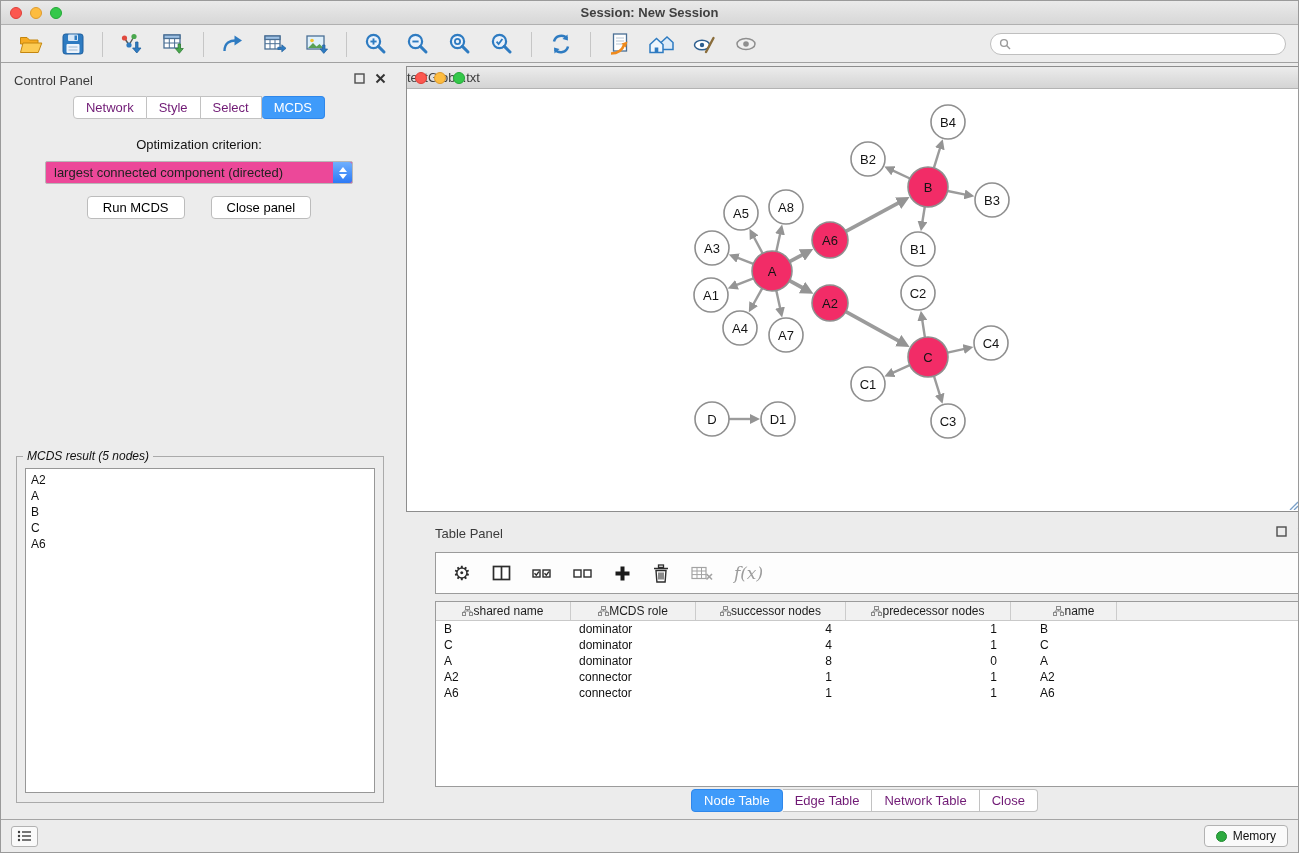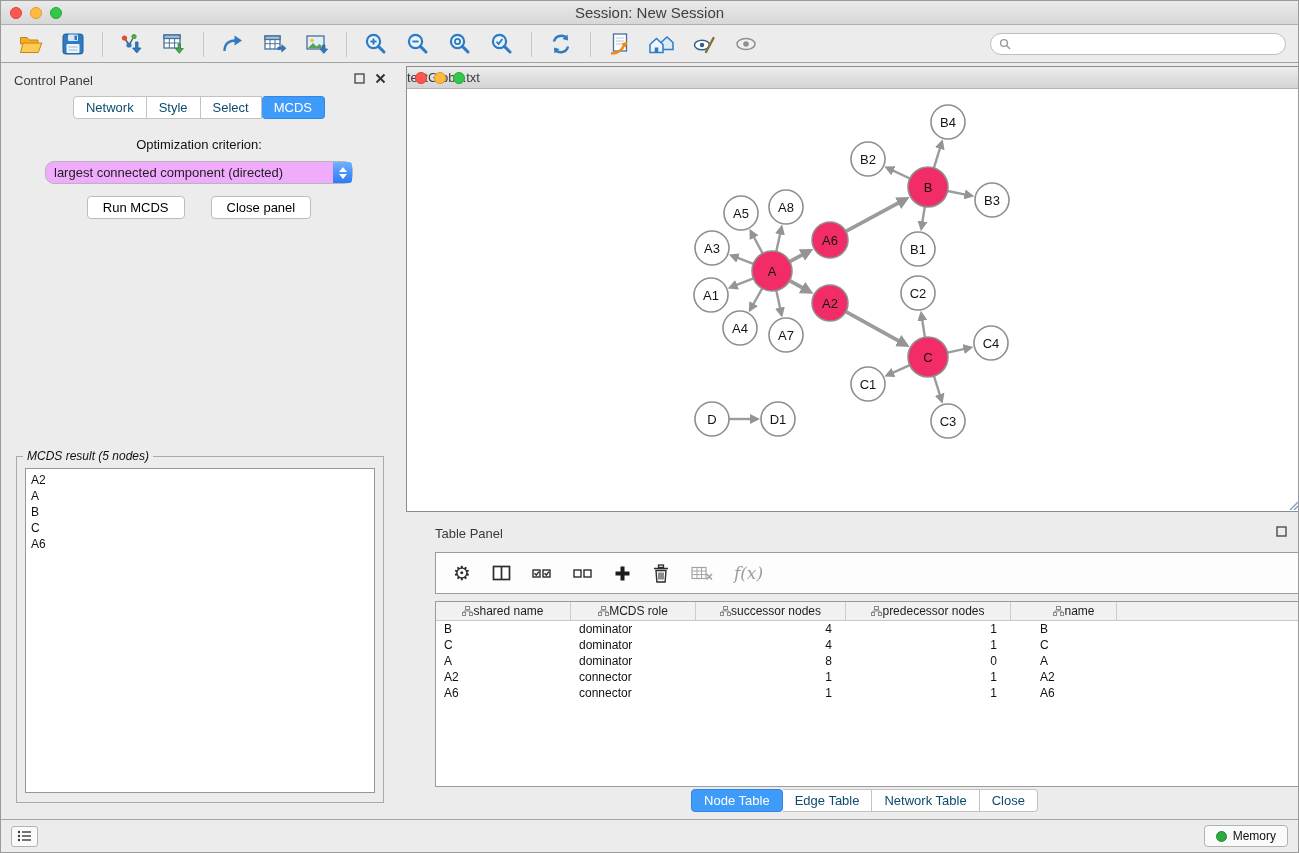--- a/index.html
+++ b/index.html
@@ -10,50 +10,50 @@
     border:1px solid #9a9a9a;
   }
   
   .titlebar { position:absolute; left:0; top:0; right:0; height:24px;
     background:linear-gradient(#eaeaea,#d7d7d7); border-bottom:1px solid #b0b0b0; }
   .traffic { position:absolute; left:9px; top:6px; display:flex; gap:8px; }
   .light { width:12px; height:12px; border-radius:50%; display:inline-block; }
   .light.red { background:#fc5850; border:1px solid #df3f38; }
   .light.yellow { background:#fdbc40; border:1px solid #de9b2d; }
   .light.green { background:#34c84a; border:1px solid #23a836; }
-  .win-title { text-align:center; line-height:23px; font-size:15px; color:#404040; }
+  .win-title { text-align:center; line-height:23px; font-size:13px; color:#404040;font-weight:bold; }
   
   .toolbar { position:absolute; left:0; top:25px; right:0; height:37px;
     display:flex; align-items:center; padding:0 12px; gap:6px;
     background:#ececec; border-bottom:1px solid #a1a1a1; }
   .tbtn { width:36px; height:30px; display:flex; align-items:center; justify-content:center;
     background:transparent; border:none; cursor:pointer; }
   .tsep { width:1px; height:25px; background:#c6c6c6; margin:0 5px; }
   .search-box { margin-left:auto; width:296px; height:22px; background:#fff;
     border:1px solid #bfbfbf; border-radius:12px; display:flex; align-items:center;
     padding:0 8px; gap:5px; }
   .search-box input { flex:1; border:none; outline:none; background:transparent; font-size:12px;
     font-family:"Liberation Sans", sans-serif; }
   
   .panel-title-row { position:relative; height:26px; }
   .panel-title { position:absolute; left:10px; top:7px; font-size:13px; color:#3b3b3b; }
   .panel-ctrls { position:absolute; right:8px; top:7px; display:flex; gap:10px; align-items:center; }
   
   .segrow { display:flex; justify-content:center; }
   .seg { font-size:13px; padding:3px 12px; background:#fff; border:1px solid #c2c2c2;
-    border-left:none; color:#0c4a6e; cursor:pointer; font-family:"Liberation Sans", sans-serif; }
+    border-left:none; color:#701a75; cursor:pointer; font-family:"Liberation Sans", sans-serif; }
   .seg:first-child { border-left:1px solid #c2c2c2; border-radius:4px 0 0 4px; }
   .seg:last-child { border-radius:0 4px 4px 0; }
   .seg.active { background:#3f9bfa; border-color:#2f87ea; color:#fff; border-radius:4px; }
   
   .control-panel { position:absolute; left:3px; top:65px; width:390px; height:753px; background:#ececec; }
   .cp-tabs { margin-top:4px; }
   .opt-label { text-align:center; margin-top:18px; font-size:13px; color:#111; }
-  .dropdown { position:relative; width:308px; height:23px; margin:9px auto 0; background:#f0abfc;
-    border:1px solid #b7b7b7; border-radius:9px; display:flex; align-items:center; cursor:pointer; }
+  .dropdown { position:relative; width:308px; height:23px; margin:9px auto 0; background:#ec4899;
+    border:1px solid #b7b7b7; border-radius:2px; display:flex; align-items:center; cursor:pointer; }
   .dropdown-text { flex:1; padding-left:8px; font-size:13px; white-space:nowrap; overflow:hidden; }
   .dropdown-stepper { width:19px; align-self:stretch; border-radius:0 3px 3px 0;
     background:linear-gradient(#6fb0fe,#2d7af5); display:flex; flex-direction:column;
     align-items:center; justify-content:center; gap:2px; }
   .cp-buttons { display:flex; justify-content:center; gap:26px; margin-top:12px; }
   .btn { font-size:13px; padding:3px 15px; background:#fff; border:1px solid #bcbcbc;
     border-radius:4px; cursor:pointer; font-family:"Liberation Sans", sans-serif; }
   .result-group { position:absolute; left:12px; right:10px; top:390px; bottom:16px;
     border:1px solid #aaaaaa; }
   .result-legend { position:absolute; top:-8px; left:6px; background:#ececec; padding:0 4px;

